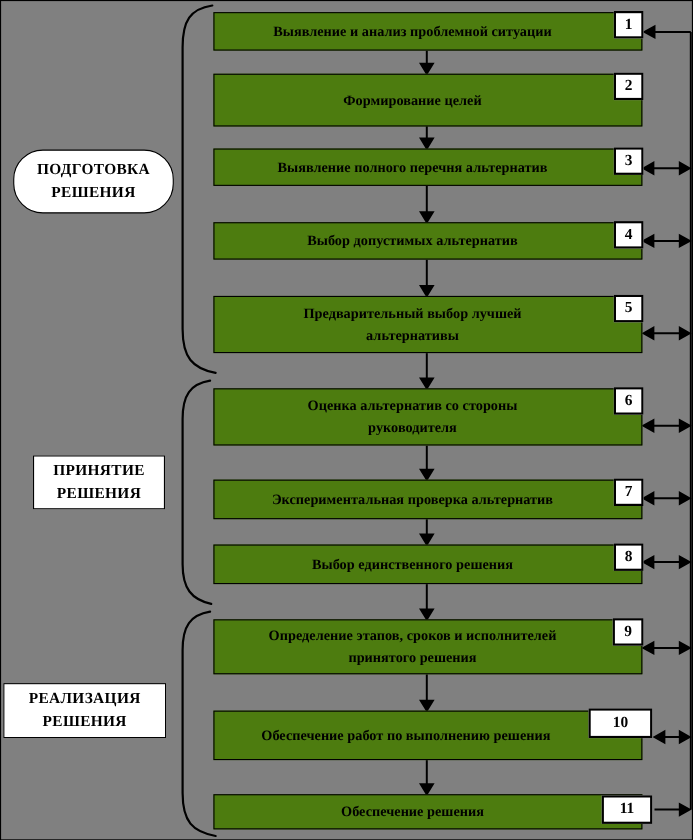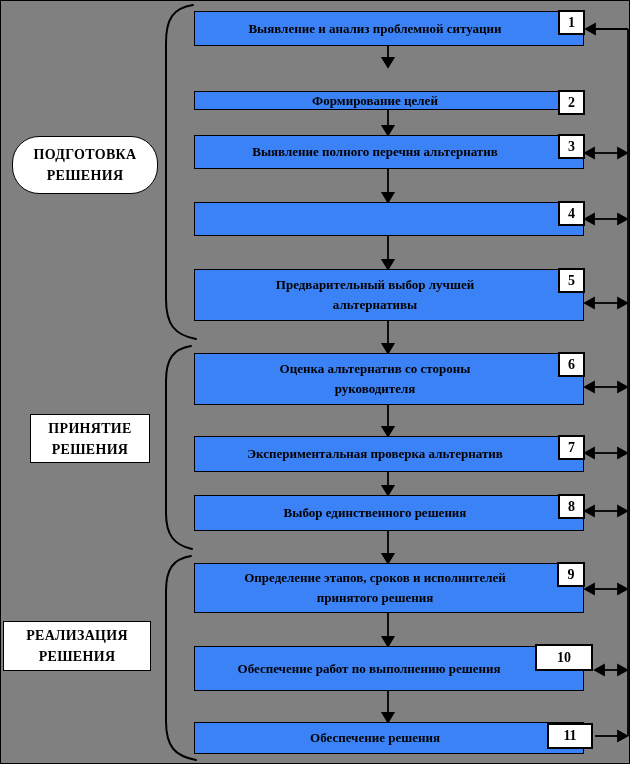--- a/index.html
+++ b/index.html
@@ -10,21 +10,21 @@
     border:1.5px solid #000;
     box-sizing:border-box;
     overflow:hidden;
     font-family:"Liberation Serif","DejaVu Serif",serif;
     color:#000;
   }
   svg.overlay{position:absolute;left:0;top:0;pointer-events:none;}
   .step{
     position:absolute;
     left:193px;width:390px;
-    background:#3b82f6;
+    background:#4d7c0f;
     border:1.5px solid #000;
     box-sizing:border-box;
     display:flex;align-items:center;justify-content:center;
   }
   .step-label{
     display:block;width:100%;
     text-align:center;
     font-weight:bold;font-size:13px;line-height:20px;
     white-space:pre-line;
     padding:0 38px 0 10px;box-sizing:border-box;
@@ -144,29 +144,30 @@
   </div>
   <div class="stage" style="left:2px;top:620px;width:148px;height:50px;align-items:center;">
     <span class="stage-label">РЕАЛИЗАЦИЯ
 РЕШЕНИЯ</span>
   </div>
 
   <div class="step" style="top:10px;height:35px;">
     <span class="step-label">Выявление и анализ проблемной ситуации</span>
     <span class="step-num" style="top:-2px;right:-2px;width:27px;height:25px;">1</span>
   </div>
-  <div class="step" style="top:66px;height:19px;margin-top:24px;">
+  <div class="step" style="top:66px;height:48px;">
     <span class="step-label">Формирование целей</span>
     <span class="step-num" style="top:-2px;right:-2px;width:27px;height:25px;">2</span>
   </div>
   <div class="step" style="top:134px;height:34px;">
     <span class="step-label">Выявление полного перечня альтернатив</span>
     <span class="step-num" style="top:-2px;right:-2px;width:27px;height:25px;">3</span>
   </div>
   <div class="step" style="top:201px;height:34px;">
+    <span class="step-label">Выбор допустимых альтернатив</span>
     <span class="step-num" style="top:-2px;right:-2px;width:27px;height:25px;">4</span>
   </div>
   <div class="step" style="top:268px;height:52px;">
     <span class="step-label">Предварительный выбор лучшей
 альтернативы</span>
     <span class="step-num" style="top:-2px;right:-2px;width:27px;height:25px;">5</span>
   </div>
   <div class="step" style="top:352px;height:52px;">
     <span class="step-label">Оценка альтернатив со стороны
 руководителя</span>

